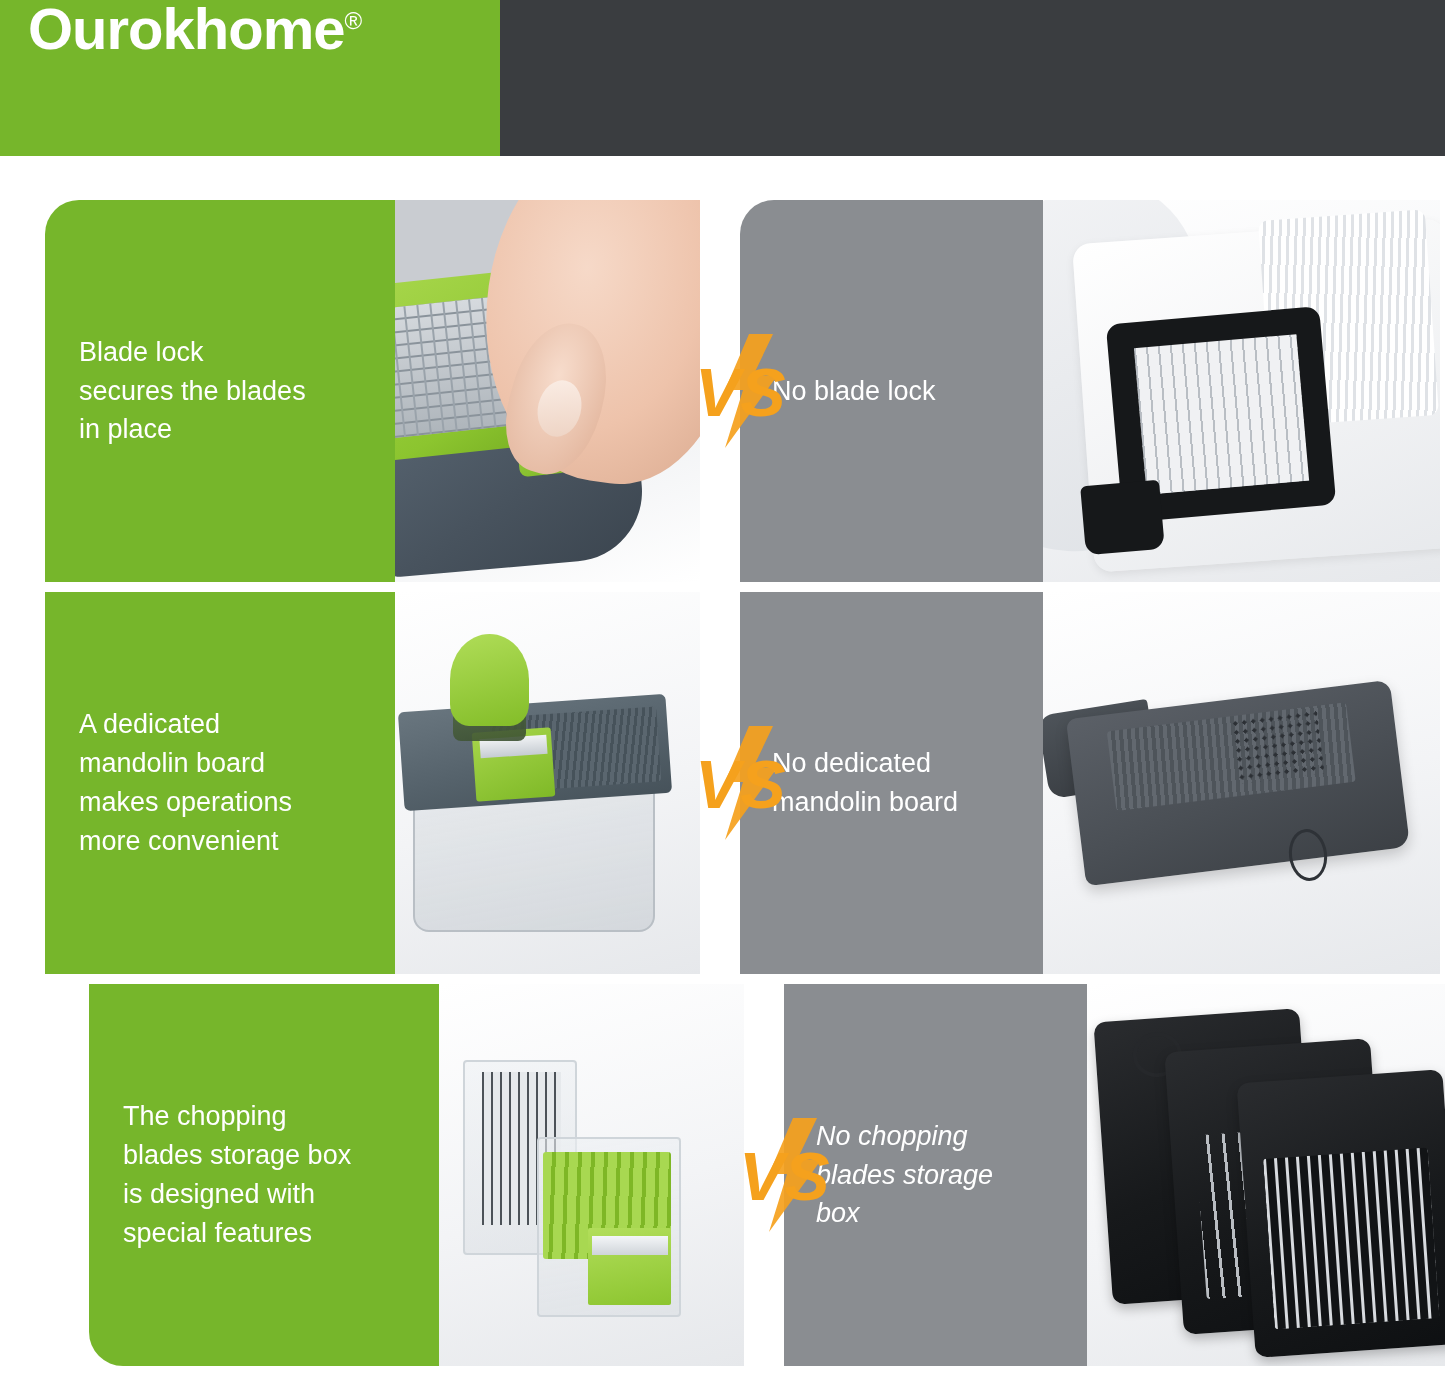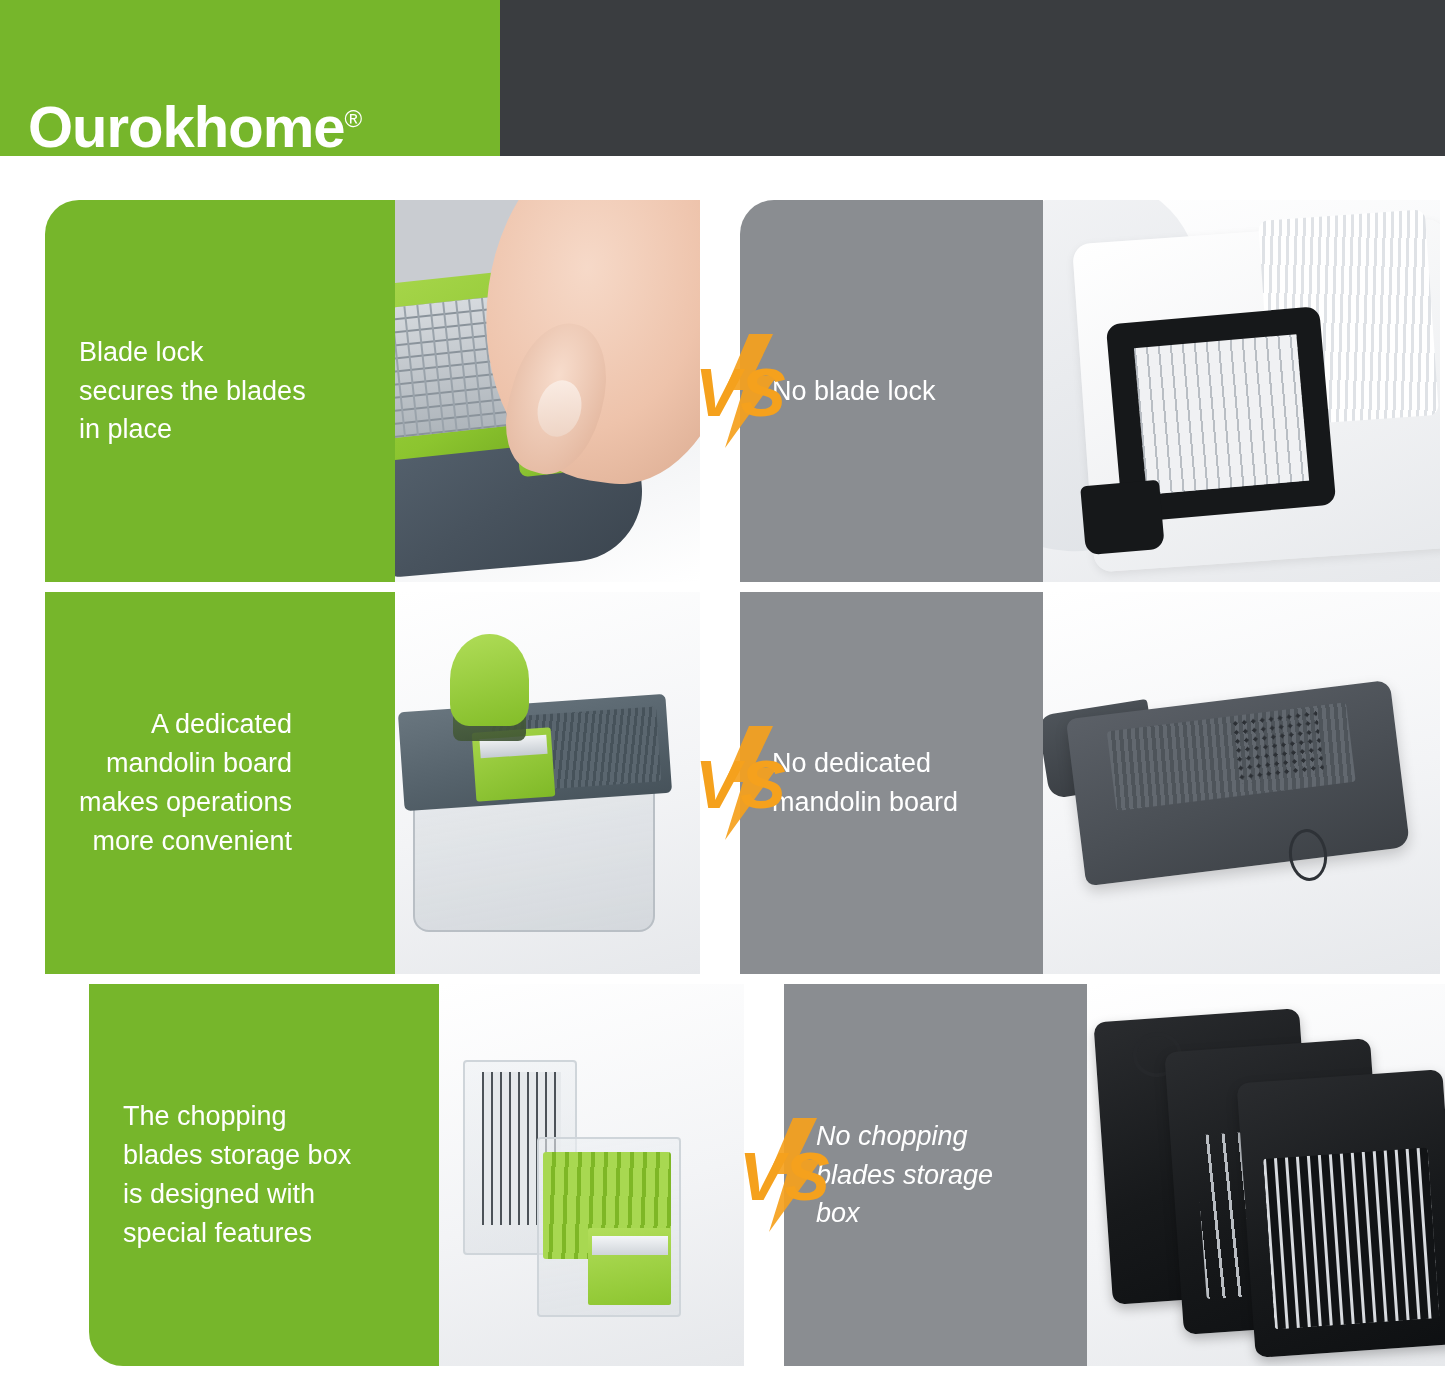--- a/index.html
+++ b/index.html
@@ -1,20 +1,20 @@
 <!DOCTYPE html>
 <html><head>
 <meta charset="utf-8">
 <style>
   html,body{margin:0;padding:0;background:#ffffff;}
   body{width:1445px;height:1379px;font-family:"Liberation Sans",sans-serif;overflow:hidden;position:relative;}
 
   
   .header{position:absolute;left:0;top:0;width:1445px;height:156px;background:#3a3d40;}
-  .logo-block{position:absolute;left:0;top:0;width:500px;height:156px;background:#76b62b;display:flex;align-items:flex-end;}
+  .logo-block{position:absolute;left:0;top:0;width:500px;height:156px;background:#76b62b;display:flex;align-items:flex-start;}
   .logo-text{color:#ffffff;font-size:58px;font-weight:bold;letter-spacing:-1px;margin-left:28px;line-height:1;position:relative;}
   .logo-reg{font-size:24px;vertical-align:super;font-weight:normal;}
   .header-title{position:absolute;left:500px;top:0;width:945px;height:156px;display:flex;align-items:center;justify-content:center;}
   .header-title span{color:#ffffff;font-family:"Liberation Serif",serif;font-size:84px;font-weight:bold;letter-spacing:-1px;transform:scaleX(0.94);white-space:nowrap;}
 
   
   .grid{position:absolute;left:0;top:156px;width:1445px;height:1223px;}
   .row{position:absolute;left:45px;width:1400px;}
   .row.r1{top:44px;height:382px;}
   .row.r2{top:436px;height:382px;}
@@ -172,21 +172,21 @@
           <div class="black-insert"></div>
             <div class="insert-tab"></div>
         </div>
       </div>
     </div>
   </div>
 
   <div class="row r2">
     <div class="cell left">
       <div class="pane text green">
-        <div class="caption" style="white-space: pre-line; text-align: right;">A dedicated
+        <div class="caption" style="white-space: pre-line;">A dedicated
 mandolin board
 makes operations
 more convenient</div>
       </div>
       <div class="pane photo">
         <div class="scene">
           <div class="bg-white"></div>
           <div class="box-clear"></div>
             <div class="board"></div>
             <div class="board-green"></div>

